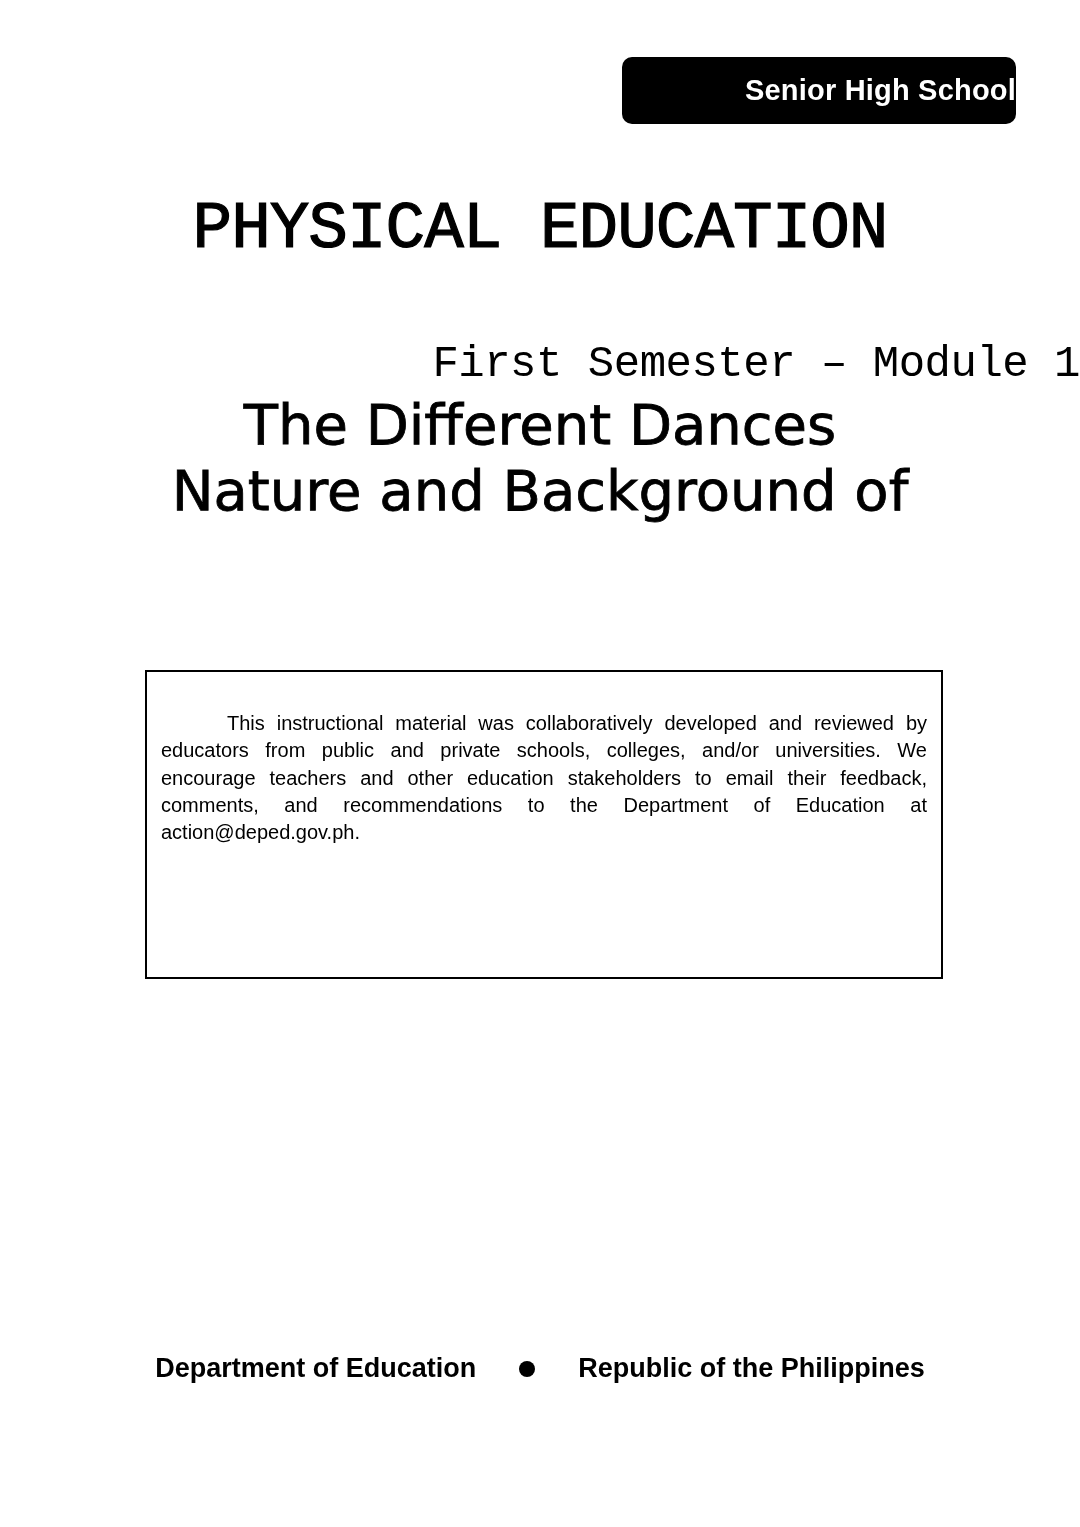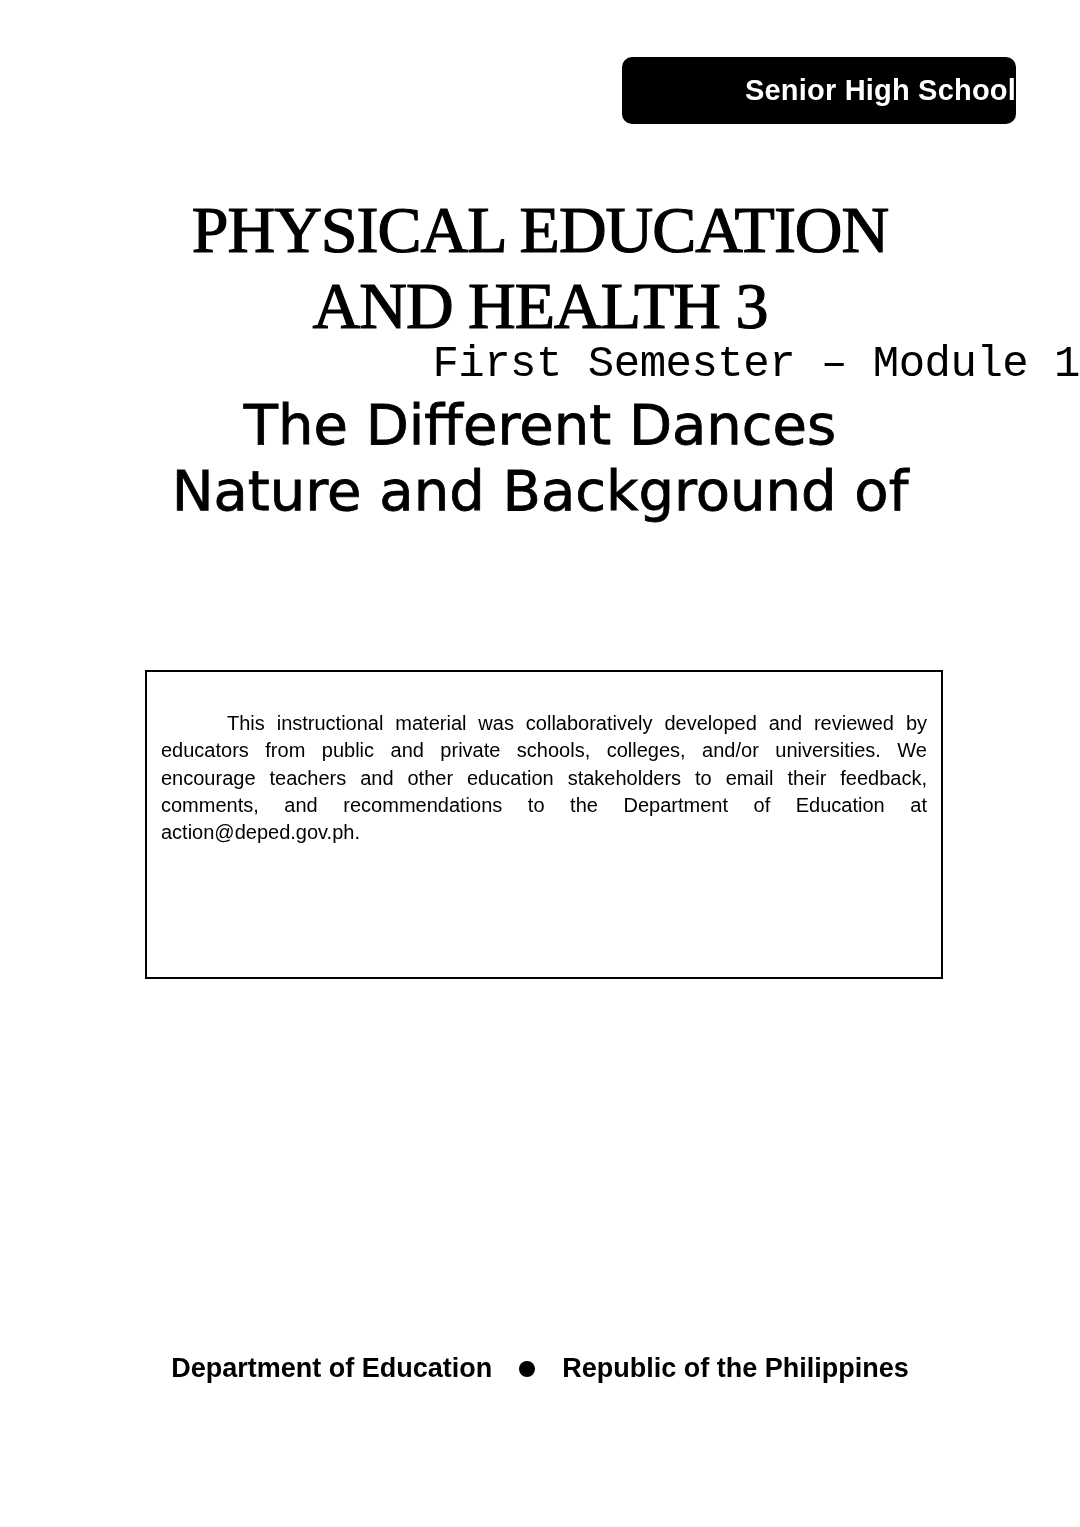--- a/index.html
+++ b/index.html
@@ -35,21 +35,21 @@
       letter-spacing: 0.2px;
     }
     .title-block {
       position: absolute;
       left: 0;
       width: 1080px;
       text-align: center;
     }
     .main-title {
       top: 192px;
-      font-family: Liberation Serif, serif;
+      font-family: Liberation Mono, monospace;
       font-size: 66px;
       line-height: 76px;
       font-weight: normal;
       -webkit-text-stroke: 1.2px #000;
       letter-spacing: -1px;
     }
     .subtitle {
       top: 338px;
       font-family: Liberation Mono, monospace;
       font-size: 44px;
@@ -98,41 +98,40 @@
       position: absolute;
       left: 0;
       top: 1353px;
       width: 1080px;
       display: flex;
       justify-content: center;
       align-items: center;
       font-family: "Liberation Sans", sans-serif;
       font-weight: bold;
       font-size: 27px;
-      gap: 1px;
+      gap: 17px;
     }
     .footer .bullet {
       display: inline-block;
       width: 16px;
       height: 16px;
       border-radius: 50%;
       background: #000;
       margin: 0 26px;
     }
   </style>
 </head>
 <body>
 
 <div class="badge">
   <span>Senior High School</span>
 </div>
 
 <div class="title-block main-title">
   <div>PHYSICAL EDUCATION</div>
-  <div>AND HEALTH 3</div>
 </div>
 
 <div class="title-block subtitle">First Semester – Module 1</div>
 
 <div class="title-block module-title">
   <div>The Different Dances</div>
   <div>Nature and Background of</div>
 </div>
 
 <div class="notice-box">

